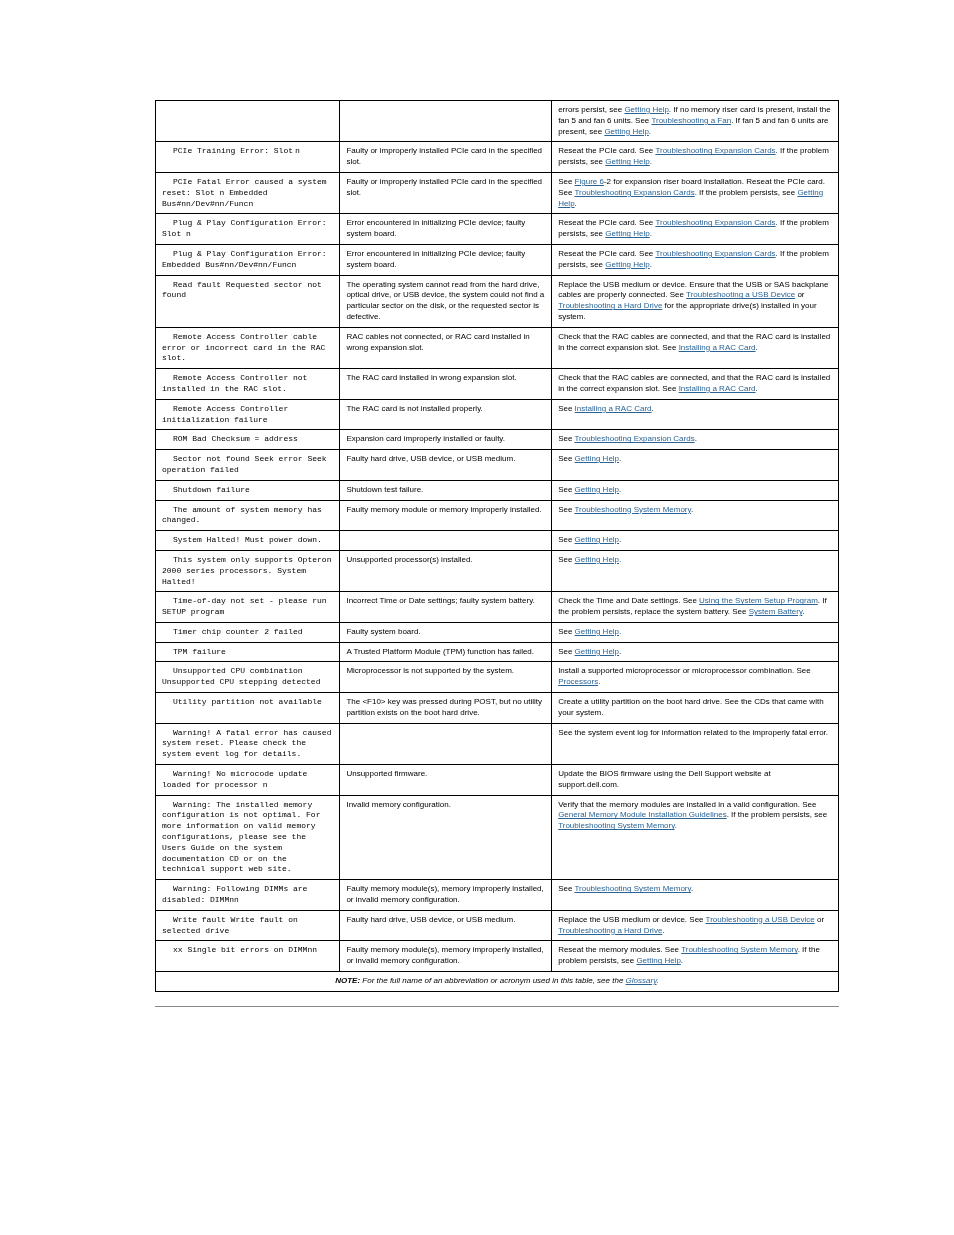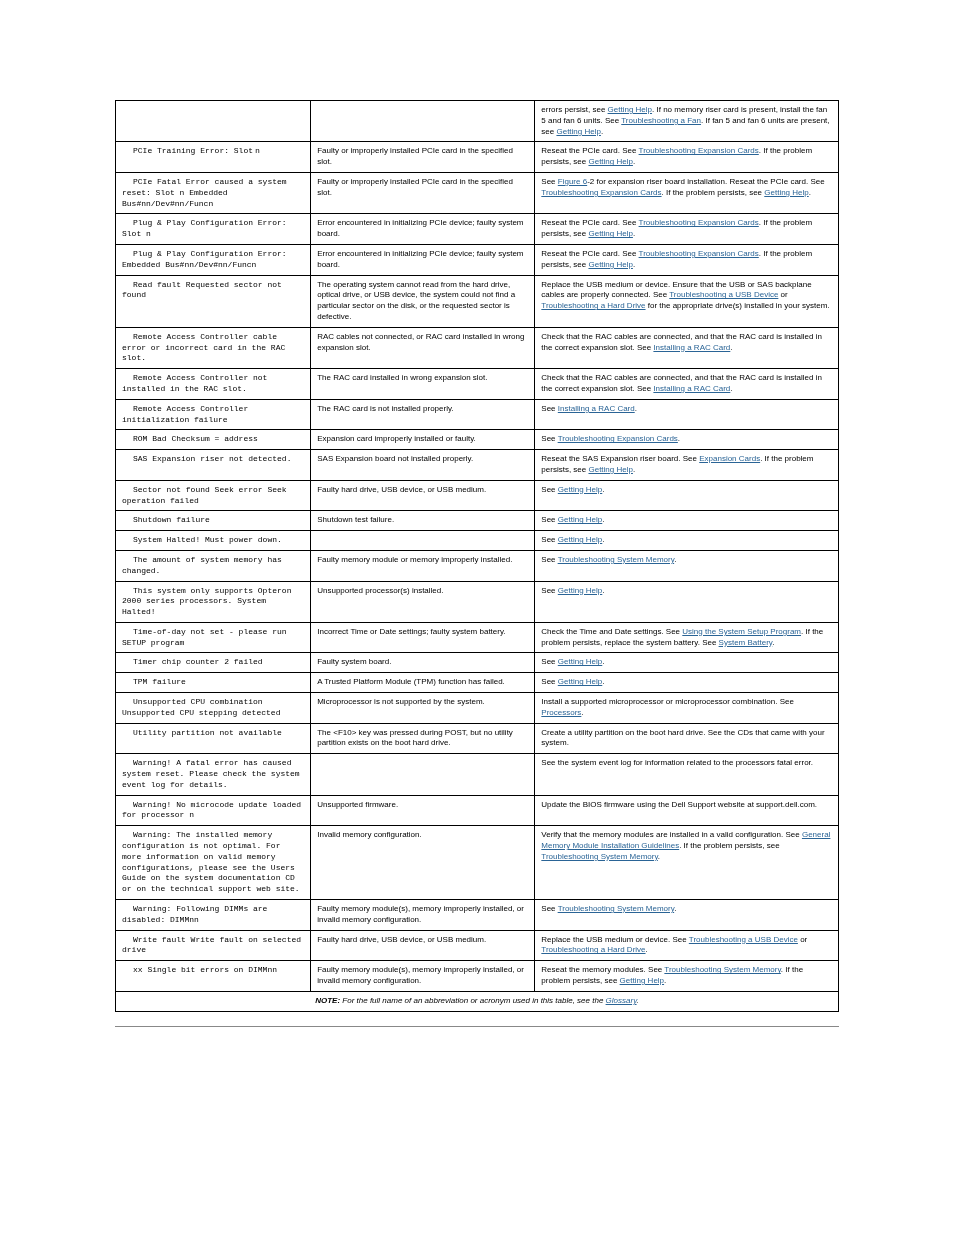--- a/index.html
+++ b/index.html
@@ -6,20 +6,21 @@
   body {
     margin: 0;
     padding: 0;
     font-family: Arial, Helvetica, sans-serif;
     background: #fff;
     color: #000;
     width: 954px;
   }
   .page {
     padding: 100px 115px 40px 115px;
+    margin-left: 40px;
   }
   table {
     border-collapse: collapse;
     width: 100%;
     table-layout: fixed;
   }
   td {
     border: 1px solid #000;
     padding: 4px 6px;
     vertical-align: top;
@@ -92,43 +93,38 @@
           <td class="col-msg"><span class="mono">Remote Access Controller initialization failure</span></td>
           <td class="col-cause sans">The RAC card is not installed properly.</td>
           <td class="col-action sans">See <a class="link" href="#">Installing a RAC Card</a>.</td>
         </tr>
         <tr>
           <td class="col-msg"><span class="mono">ROM Bad Checksum = address</span></td>
           <td class="col-cause sans">Expansion card improperly installed or faulty.</td>
           <td class="col-action sans">See <a class="link" href="#">Troubleshooting Expansion Cards</a>.</td>
         </tr>
         <tr>
-          <td class="col-msg"><span class="mono">SAS Expansion riser not detected.</span></td>
-          <td class="col-cause sans">SAS Expansion board not installed properly.</td>
-          <td class="col-action sans">Reseat the SAS Expansion riser board. See <a class="link" href="#">Expansion Cards</a>. If the problem persists, see <a class="link" href="#">Getting Help</a>.</td>
-        </tr>
-        <tr>
           <td class="col-msg"><span class="mono">Sector not found Seek error Seek operation failed</span></td>
           <td class="col-cause sans">Faulty hard drive, USB device, or USB medium.</td>
           <td class="col-action sans">See <a class="link" href="#">Getting Help</a>.</td>
         </tr>
         <tr>
           <td class="col-msg"><span class="mono">Shutdown failure</span></td>
           <td class="col-cause sans">Shutdown test failure.</td>
           <td class="col-action sans">See <a class="link" href="#">Getting Help</a>.</td>
         </tr>
         <tr>
+          <td class="col-msg"><span class="mono">The amount of system memory has changed.</span></td>
+          <td class="col-cause sans">Faulty memory module or memory improperly installed.</td>
+          <td class="col-action sans">See <a class="link" href="#">Troubleshooting System Memory</a>.</td>
+        </tr>
+        <tr>
           <td class="col-msg"><span class="mono">System Halted! Must power down.</span></td>
           <td class="col-cause sans"></td>
           <td class="col-action sans">See <a class="link" href="#">Getting Help</a>.</td>
-        </tr>
-        <tr>
-          <td class="col-msg"><span class="mono">The amount of system memory has changed.</span></td>
-          <td class="col-cause sans">Faulty memory module or memory improperly installed.</td>
-          <td class="col-action sans">See <a class="link" href="#">Troubleshooting System Memory</a>.</td>
         </tr>
         <tr>
           <td class="col-msg"><span class="mono">This system only supports Opteron 2000 series processors. System Halted!</span></td>
           <td class="col-cause sans">Unsupported processor(s) installed.</td>
           <td class="col-action sans">See <a class="link" href="#">Getting Help</a>.</td>
         </tr>
         <tr>
           <td class="col-msg"><span class="mono">Time-of-day not set - please run SETUP program</span></td>
           <td class="col-cause sans">Incorrect Time or Date settings; faulty system battery.</td>
           <td class="col-action sans">Check the Time and Date settings. See <a class="link" href="#">Using the System Setup Program</a>. If the problem persists, replace the system battery. See <a class="link" href="#">System Battery</a>.</td>
@@ -149,21 +145,21 @@
           <td class="col-action sans">Install a supported microprocessor or microprocessor combination. See <a class="link" href="#">Processors</a>.</td>
         </tr>
         <tr>
           <td class="col-msg"><span class="mono">Utility partition not available</span></td>
           <td class="col-cause sans">The &lt;F10&gt; key was pressed during POST, but no utility partition exists on the boot hard drive.</td>
           <td class="col-action sans">Create a utility partition on the boot hard drive. See the CDs that came with your system.</td>
         </tr>
         <tr>
           <td class="col-msg"><span class="mono">Warning! A fatal error has caused system reset. Please check the system event log for details.</span></td>
           <td class="col-cause sans"></td>
-          <td class="col-action sans">See the system event log for information related to the processors fatal error.</td>
+          <td class="col-action sans">See the system event log for information related to the improperly fatal error.</td>
         </tr>
         <tr>
           <td class="col-msg"><span class="mono">Warning! No microcode update loaded for processor n</span></td>
           <td class="col-cause sans">Unsupported firmware.</td>
           <td class="col-action sans">Update the BIOS firmware using the Dell Support website at support.dell.com.</td>
         </tr>
         <tr>
           <td class="col-msg"><span class="mono">Warning: The installed memory configuration is not optimal. For more information on valid memory configurations, please see the Users Guide on the system documentation CD or on the technical support web site.</span></td>
           <td class="col-cause sans">Invalid memory configuration.</td>
           <td class="col-action sans">Verify that the memory modules are installed in a valid configuration. See <a class="link" href="#">General Memory Module Installation Guidelines</a>. If the problem persists, see <a class="link" href="#">Troubleshooting System Memory</a>.</td>

